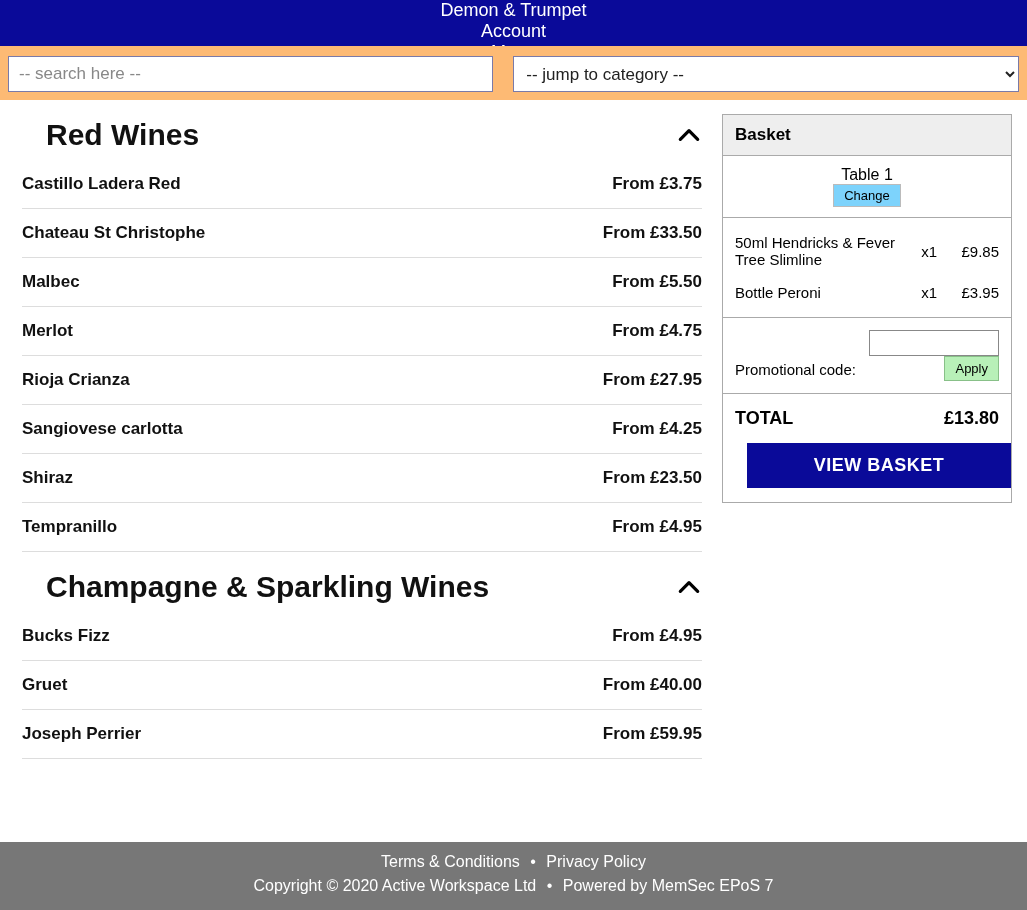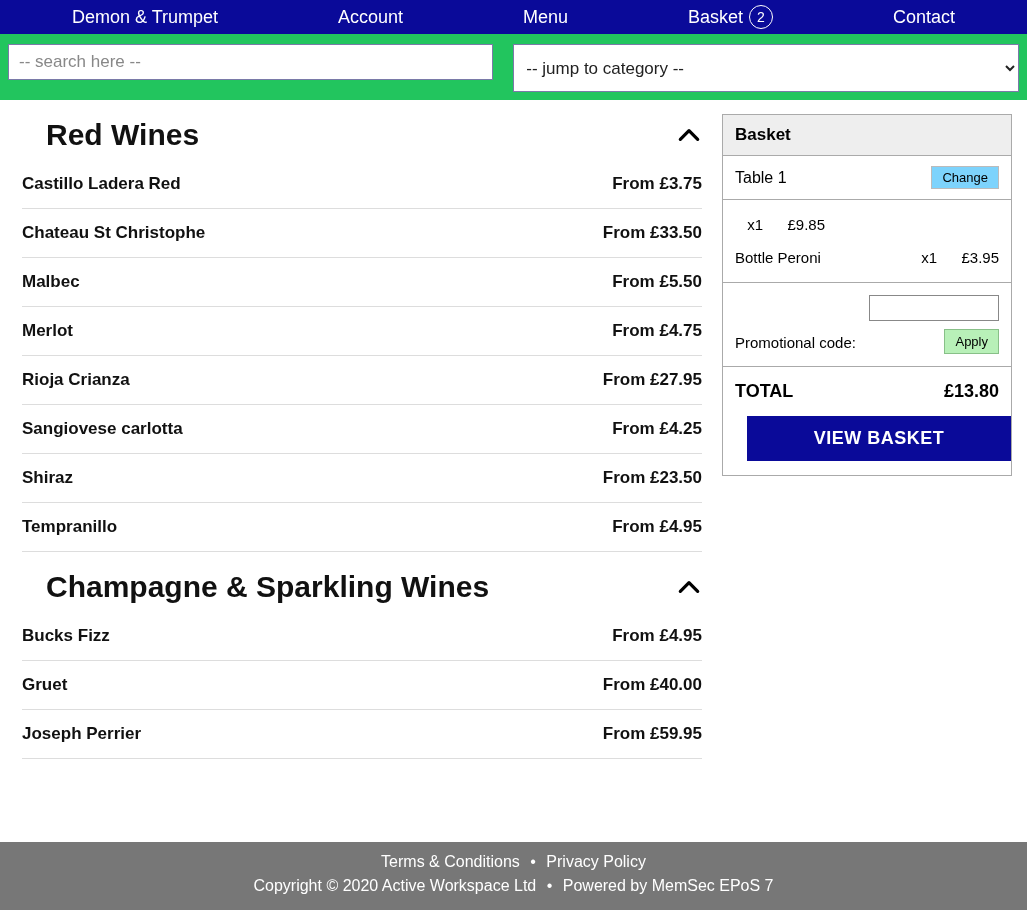--- a/index.html
+++ b/index.html
@@ -11,23 +11,24 @@
     overflow: hidden;
     display: flex;
     flex-direction: column;
   }
   
   .navbar {
     background: #0a0a99;
     color: #fff;
     display: flex;
     align-items: center;
-    height: 34px;
+    height: 46px;
     padding: 0 12px;
     justify-content: space-around;
+    flex-direction: column;
   }
   .nav-item {
     color: #fff;
     font-size: 18px;
     cursor: pointer;
     display: flex;
     align-items: center;
     gap: 6px;
   }
   .basket-count {
@@ -38,35 +39,35 @@
     height: 24px;
     border: 1.5px solid #fff;
     border-radius: 50%;
     font-size: 14px;
   }
   
   .filter-row {
     display: flex;
     gap: 20px;
     padding: 10px 8px 8px 8px;
-    background: #22c55e;
+    background: #fdba74;
   }
   .search-input {
     flex: 0 0 48%;
     height: 36px;
     padding: 4px 10px;
     font-size: 17px;
     border: 1px solid #7a7aa8;
     color: #888;
     font-style: normal;
   }
   .search-input::placeholder { color: #888; }
   .category-select {
     flex: 1;
-    height: 48px;
+    height: 36px;
     padding: 4px 8px;
     font-size: 17px;
     border: 1px solid #7a7aa8;
     color: #222;
     background: #fff;
   }
   
   .main {
     display: flex;
     flex: 1;
@@ -120,20 +121,21 @@
     border-bottom: 1px solid #aaa;
     font-size: 17px;
   }
   .table-row {
     display: flex;
     justify-content: space-between;
     align-items: center;
     padding: 10px 12px;
     border-bottom: 1px solid #aaa;
     font-size: 16px;
+    flex-direction: column;
   }
   .change-btn {
     background: #7dd3fc;
     border: 1px solid #bbb;
     padding: 3px 10px;
     font-size: 13px;
     cursor: pointer;
   }
   .basket-items {
     padding: 8px 0px;
@@ -151,21 +153,21 @@
   .bi-price { width: 54px; text-align: right; }
   .promo-row {
     display: flex;
     align-items: flex-end;
     justify-content: space-between;
     padding: 12px 12px;
     border-bottom: 1px solid #aaa;
     gap: 8px;
   }
   .promo-label { font-size: 15px; line-height: 1.5; }
-  .promo-right { display: flex; flex-direction: column; align-items: flex-end; gap: 8px; }
+  .promo-right { display: flex; flex-direction: column; align-items: flex-end; }
   .promo-input {
     width: 130px; height: 26px;
     border: 1px solid #888;
     padding: 2px 6px;
   }
   .apply-btn {
     background: #b8f0b8;
     border: 1px solid #88c088;
     padding: 4px 10px;
     font-size: 13px;
@@ -304,20 +306,21 @@
       <div class="table-row">
         <span>
           <span>Table</span>
           <span>1</span>
         </span>
         <button class="change-btn">Change</button>
       </div>
 
       <div class="basket-items">
         <div class="basket-item">
+          <span class="bi-name">50ml Hendricks &amp; Fever Tree Slimline</span>
           <span class="bi-qty">x1</span>
           <span class="bi-price">£9.85</span>
         </div>
         <div class="basket-item">
           <span class="bi-name">Bottle Peroni</span>
           <span class="bi-qty">x1</span>
           <span class="bi-price">£3.95</span>
         </div>
       </div>
 

